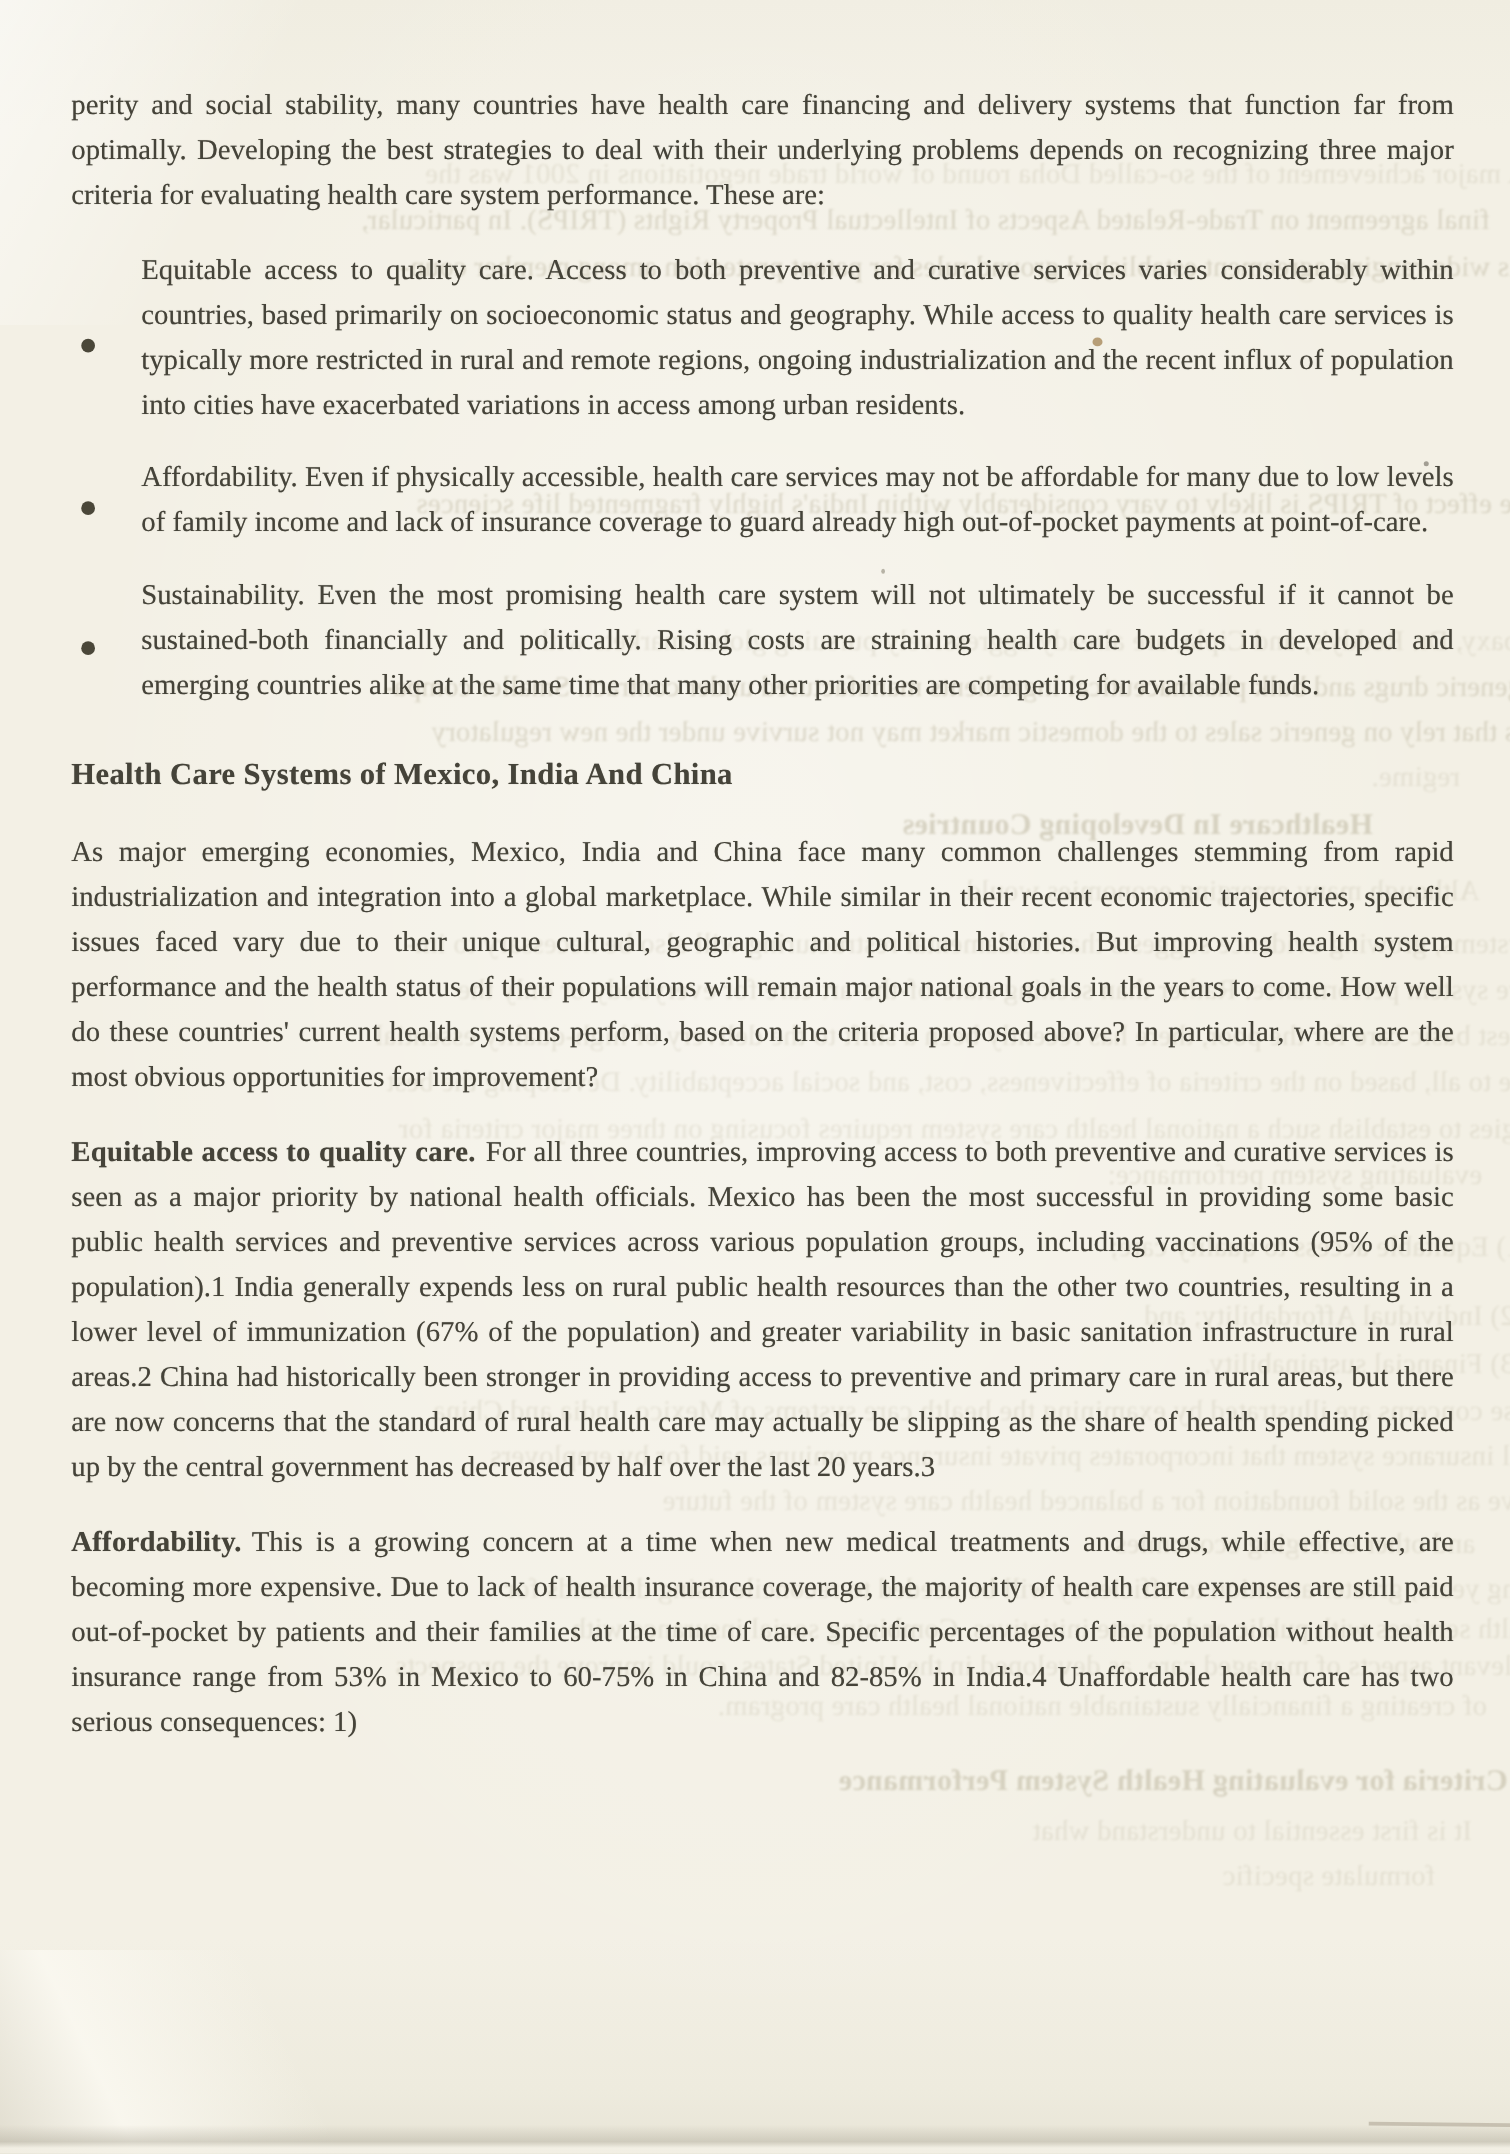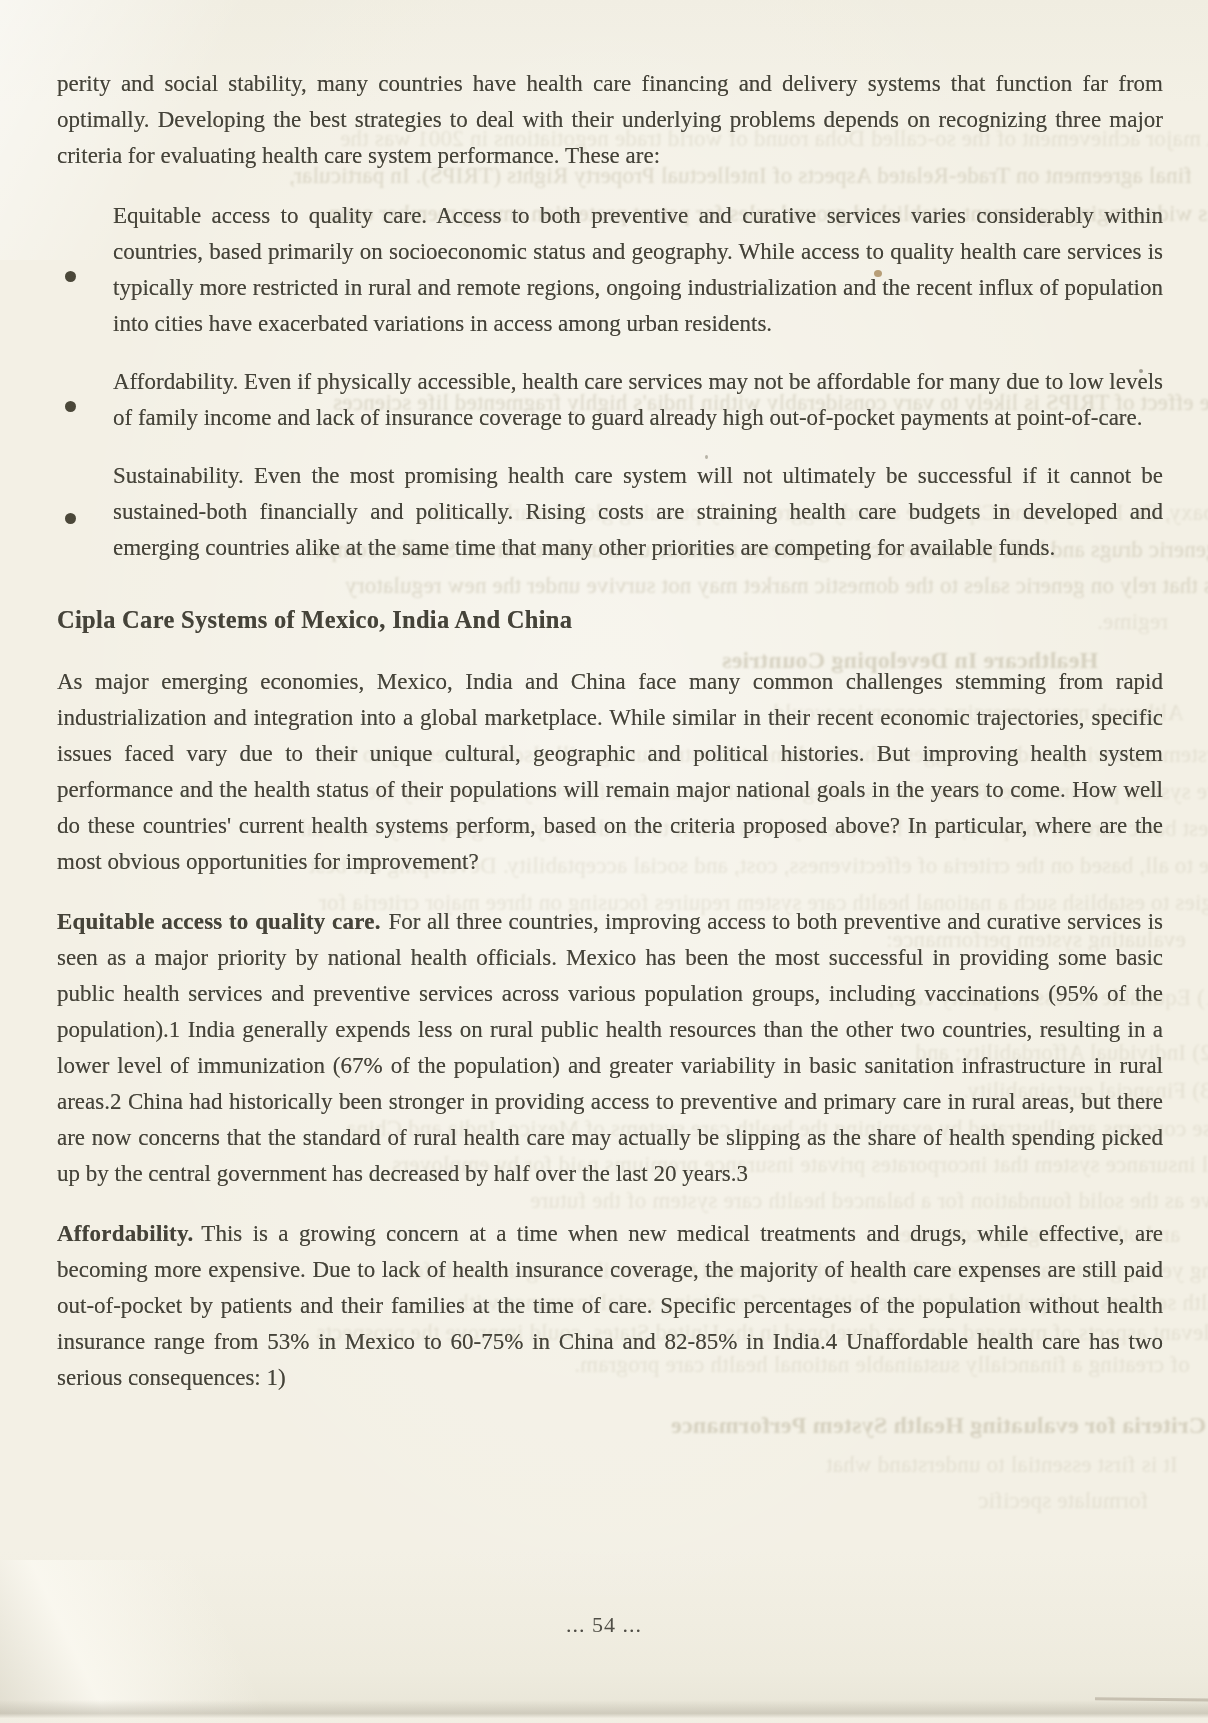--- a/index.html
+++ b/index.html
@@ -118,25 +118,24 @@
       <div class="bullet">
         <span class="dot"></span>
         <p class="btext">Affordability.  Even if physically accessible, health care services may not be affordable for many due to low levels of family income and lack of insurance coverage to guard already high out-of-pocket payments at point-of-care.</p>
       </div>
       <div class="bullet">
         <span class="dot"></span>
         <p class="btext">Sustainability.  Even the most promising health care system will not ultimately be successful if it cannot be sustained-both financially and politically. Rising costs are straining health care budgets in developed and emerging countries alike at the same time that many other priorities are competing for available funds.</p>
       </div>
     </div>
 
-    <h2 class="heading">Cipla Care Systems of Mexico, India And China</h2>
+    <h2 class="heading">Health Care Systems of Mexico, India And China</h2>
 
     <p class="para">As major emerging economies, Mexico, India and China face many common challenges stemming from rapid industrialization and integration into a global marketplace. While similar in their recent economic trajectories, specific issues faced vary due to their unique cultural, geographic and political histories. But improving health system performance and the health status of their populations will remain major national goals in the years to come. How well do these countries' current health systems perform, based on the criteria proposed above? In particular, where are the most obvious opportunities for improvement?</p>
 
     <p class="para"><b class="lead">Equitable access to quality care.</b><span>For all three countries, improving access to both preventive and curative services is seen as a major priority by national health officials. Mexico has been the most successful in providing some basic public health services and preventive services across various population groups, including vaccinations (95% of the population).1 India generally expends less on rural public health resources than the other two countries, resulting in a lower level of immunization (67% of the population) and greater variability in basic sanitation infrastructure in rural areas.2 China had historically been stronger in providing access to preventive and primary care in rural areas, but there are now concerns that the standard of rural health care may actually be slipping as the share of health spending picked up by the central government has decreased by half over the last 20 years.3</span></p>
 
     <p class="para"><b class="lead">Affordability.</b><span>This is a growing concern at a time when new medical treatments and drugs, while effective, are becoming more expensive. Due to lack of health insurance coverage, the majority of health care expenses are still paid out-of-pocket by patients and their families at the time of care. Specific percentages of the population without health insurance range from 53% in Mexico to 60-75% in China and 82-85% in India.4 Unaffordable health care has two serious consequences: 1)</span></p>
 
   </div>
 
-  <div class="pagenum">... 54 ...</div>
 
 </div>
 
 </body></html>

